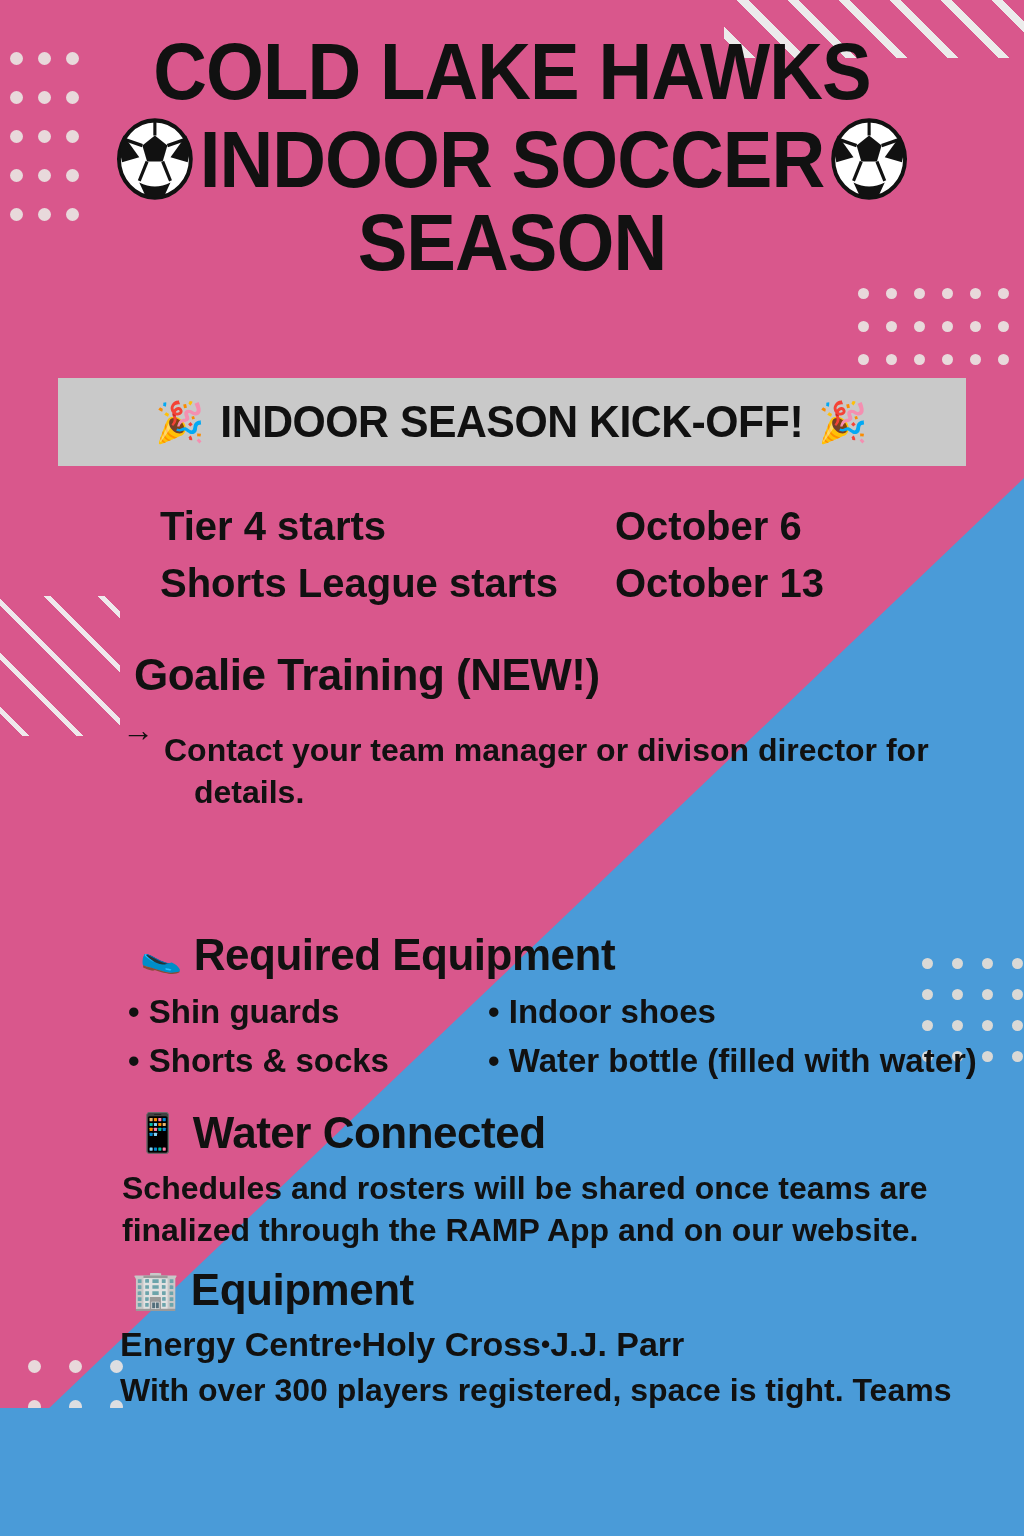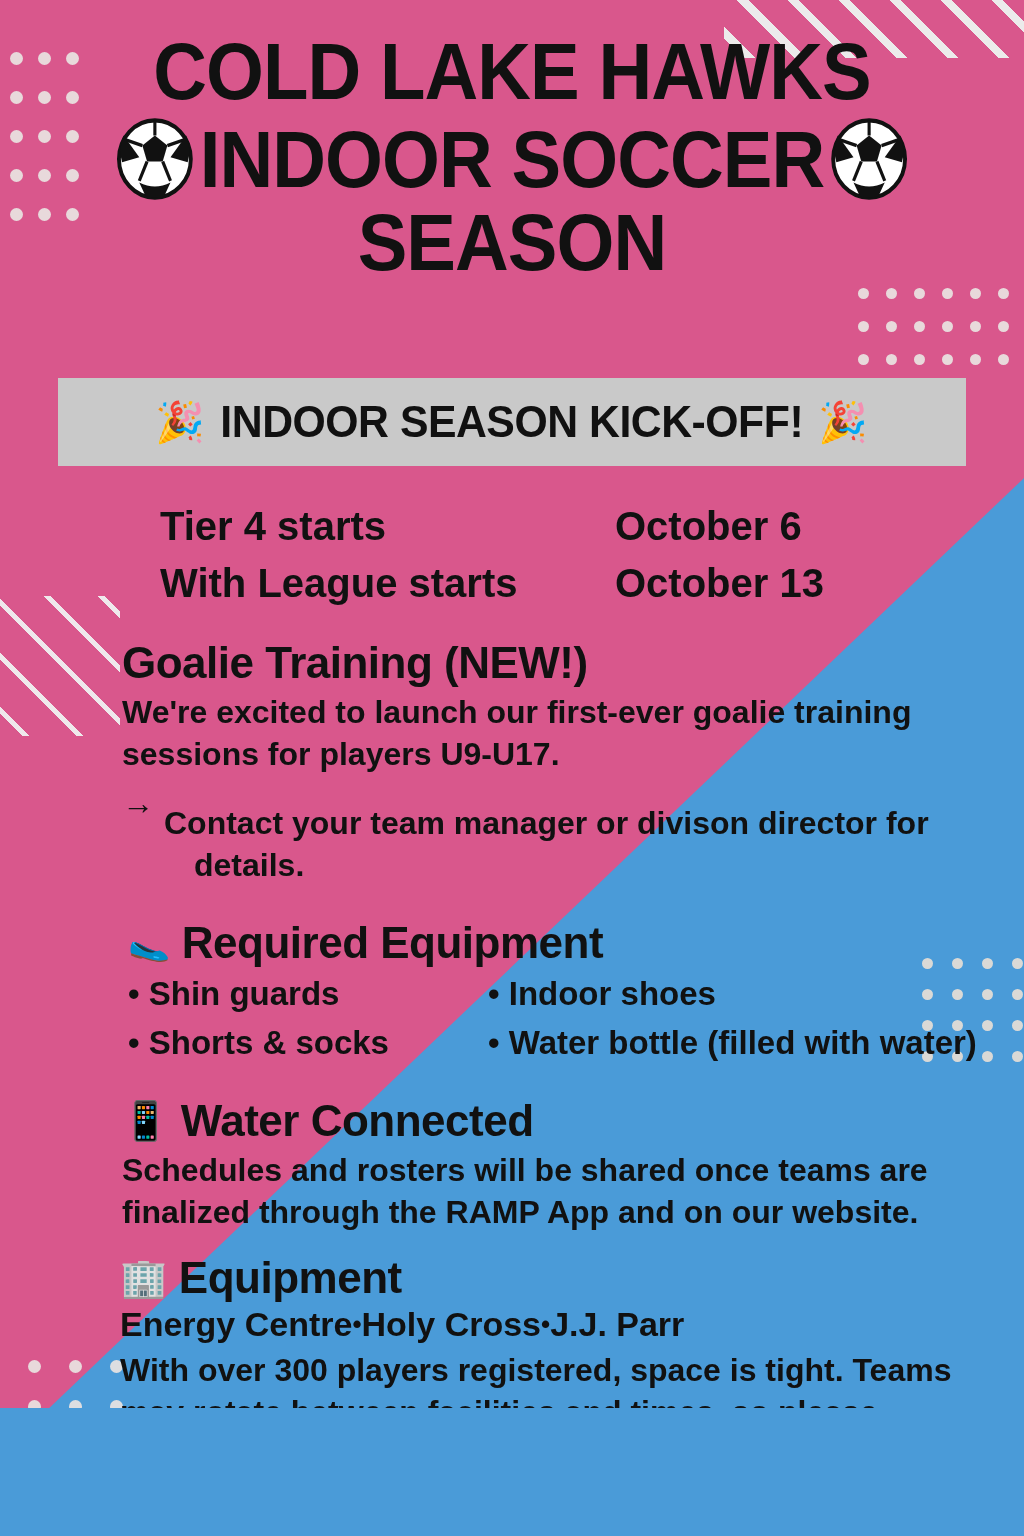--- a/index.html
+++ b/index.html
@@ -91,21 +91,21 @@
   .dates{
     position:absolute;left:128px;top:498px;width:760px;
     color:#111;font-weight:700;font-size:40px;line-height:1.42;
   }
   .dates .row{display:flex;margin-left:32px;}
   .dates .lbl{width:455px;}
   .dates .val{}
 
   .sec{position:absolute;color:#111;}
   .sec h2{
-    margin:0;font-size:44px;font-weight:900;letter-spacing:-.5px;
+    margin:12px;font-size:44px;font-weight:900;letter-spacing:-.5px;
     display:flex;align-items:center;gap:12px;line-height:1.05;
   }
   .sec p{margin:0;font-size:32px;font-weight:700;line-height:1.3;}
 
   #sec-goalie{left:122px;top:640px;width:840px;}
   #sec-goalie p{margin-top:6px;}
   #sec-goalie .arrow-line{
     display:flex;gap:10px;margin-top:8px;font-size:32px;font-weight:700;line-height:1.3;
   }
   #sec-goalie .arrow-line .body{flex:1;margin-top:20px;}
@@ -264,28 +264,27 @@
       <span class="txt">INDOOR SEASON KICK-OFF!</span>
       <span class="emoji pop">🎉</span>
     </div>
 
     <div class="dates">
       <div class="row">
         <span class="lbl">Tier 4 starts</span>
         <span class="val">October 6</span>
       </div>
       <div class="row">
-        <span class="lbl">With League starts</span>
+        <span class="lbl">Shorts League starts</span>
         <span class="val">October 13</span>
       </div>
     </div>
 
     <div class="sec" id="sec-goalie">
       <h2>Goalie Training (NEW!)</h2>
-      <p>We're excited to launch our first-ever goalie training sessions for players U9-U17.</p>
       <div class="arrow-line">
         <span>→</span>
         <span class="body">
           <span>Contact your team manager or divison director for</span>
           <span class="ind">details.</span>
         </span>
       </div>
     </div>
 
     <div class="sec" id="sec-equip">

